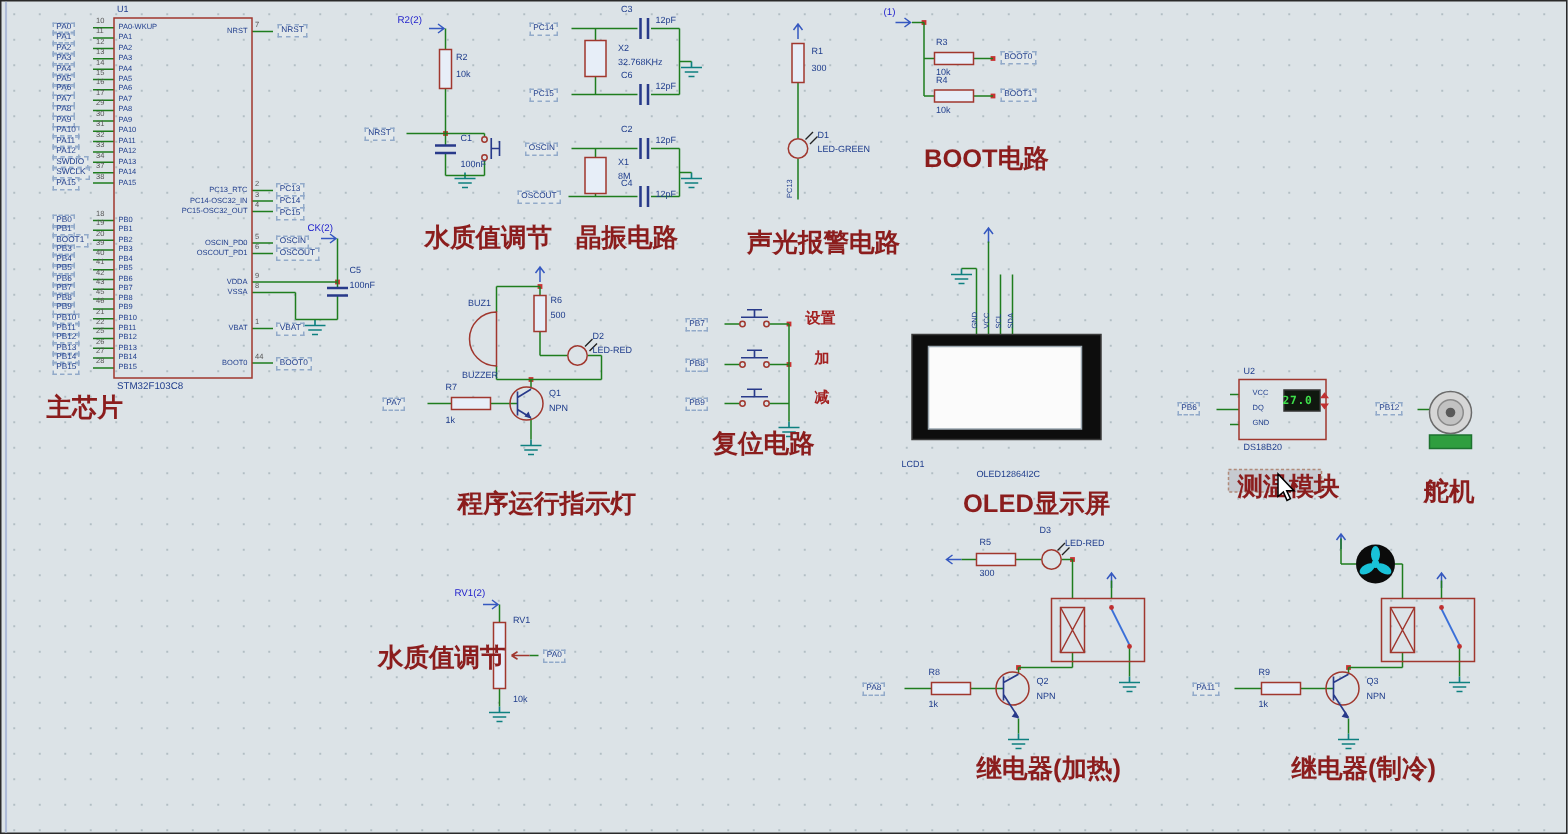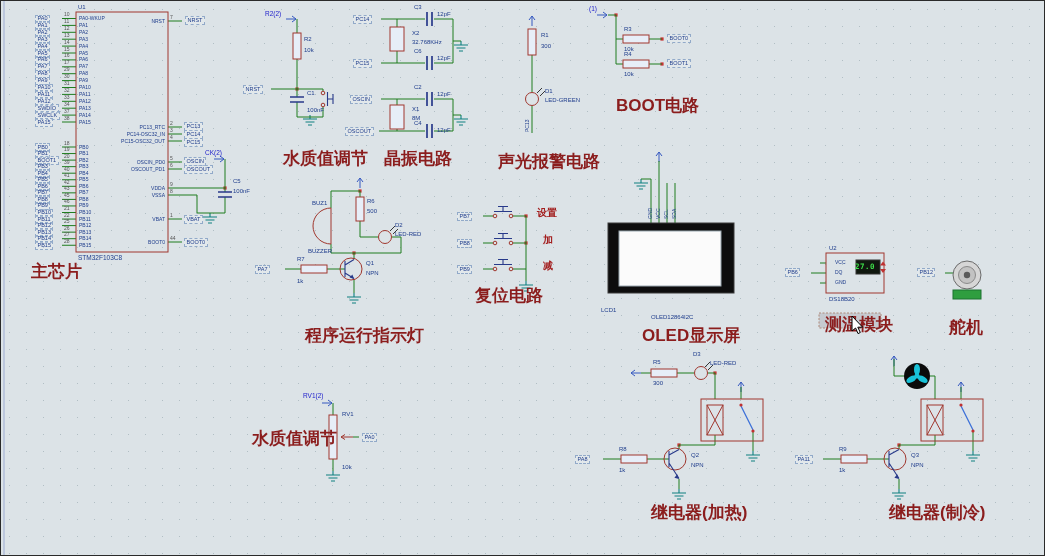--- a/index.html
+++ b/index.html
@@ -355,21 +355,21 @@
     <div class="lbl ref" style="left: 618px; top: 466px;">1k</div>
     <div class="lbl term" style="left: 574px; top: 454px;">PA8</div>
     <div class="lbl ref" style="left: 690px; top: 451px;">Q2</div>
     <div class="lbl ref" style="left: 690px; top: 461px;">NPN</div>
     <div class="lbl cap" style="left: 650px; top: 503px;">继电器(加热)</div>
     <div class="lbl ref" style="left: 838px; top: 445px;">R9</div>
     <div class="lbl ref" style="left: 838px; top: 466px;">1k</div>
     <div class="lbl term" style="left: 794px; top: 454px;">PA11</div>
     <div class="lbl ref" style="left: 910px; top: 451px;">Q3</div>
     <div class="lbl ref" style="left: 910px; top: 461px;">NPN</div>
-    <div class="lbl cap" style="left: 888px; top: 503px;">继电器(制冷)</div>
+    <div class="lbl cap" style="left: 860px; top: 503px;">继电器(制冷)</div>
     <div class="lbl term" style="left: 34px; top: 13.5px;">PA0</div>
     <div class="lbl pinnum" style="left: 63px; top: 11px;">10</div>
     <div class="lbl pinname" style="left: 78px; top: 15px;">PA0-WKUP</div>
     <div class="lbl term" style="left: 34px; top: 20.4px;">PA1</div>
     <div class="lbl pinnum" style="left: 63px; top: 17.9px;">11</div>
     <div class="lbl pinname" style="left: 78px; top: 21.9px;">PA1</div>
     <div class="lbl term" style="left: 34px; top: 27.3px;">PA2</div>
     <div class="lbl pinnum" style="left: 63px; top: 24.8px;">12</div>
     <div class="lbl pinname" style="left: 78px; top: 28.8px;">PA2</div>
     <div class="lbl term" style="left: 34px; top: 34.2px;">PA3</div>

